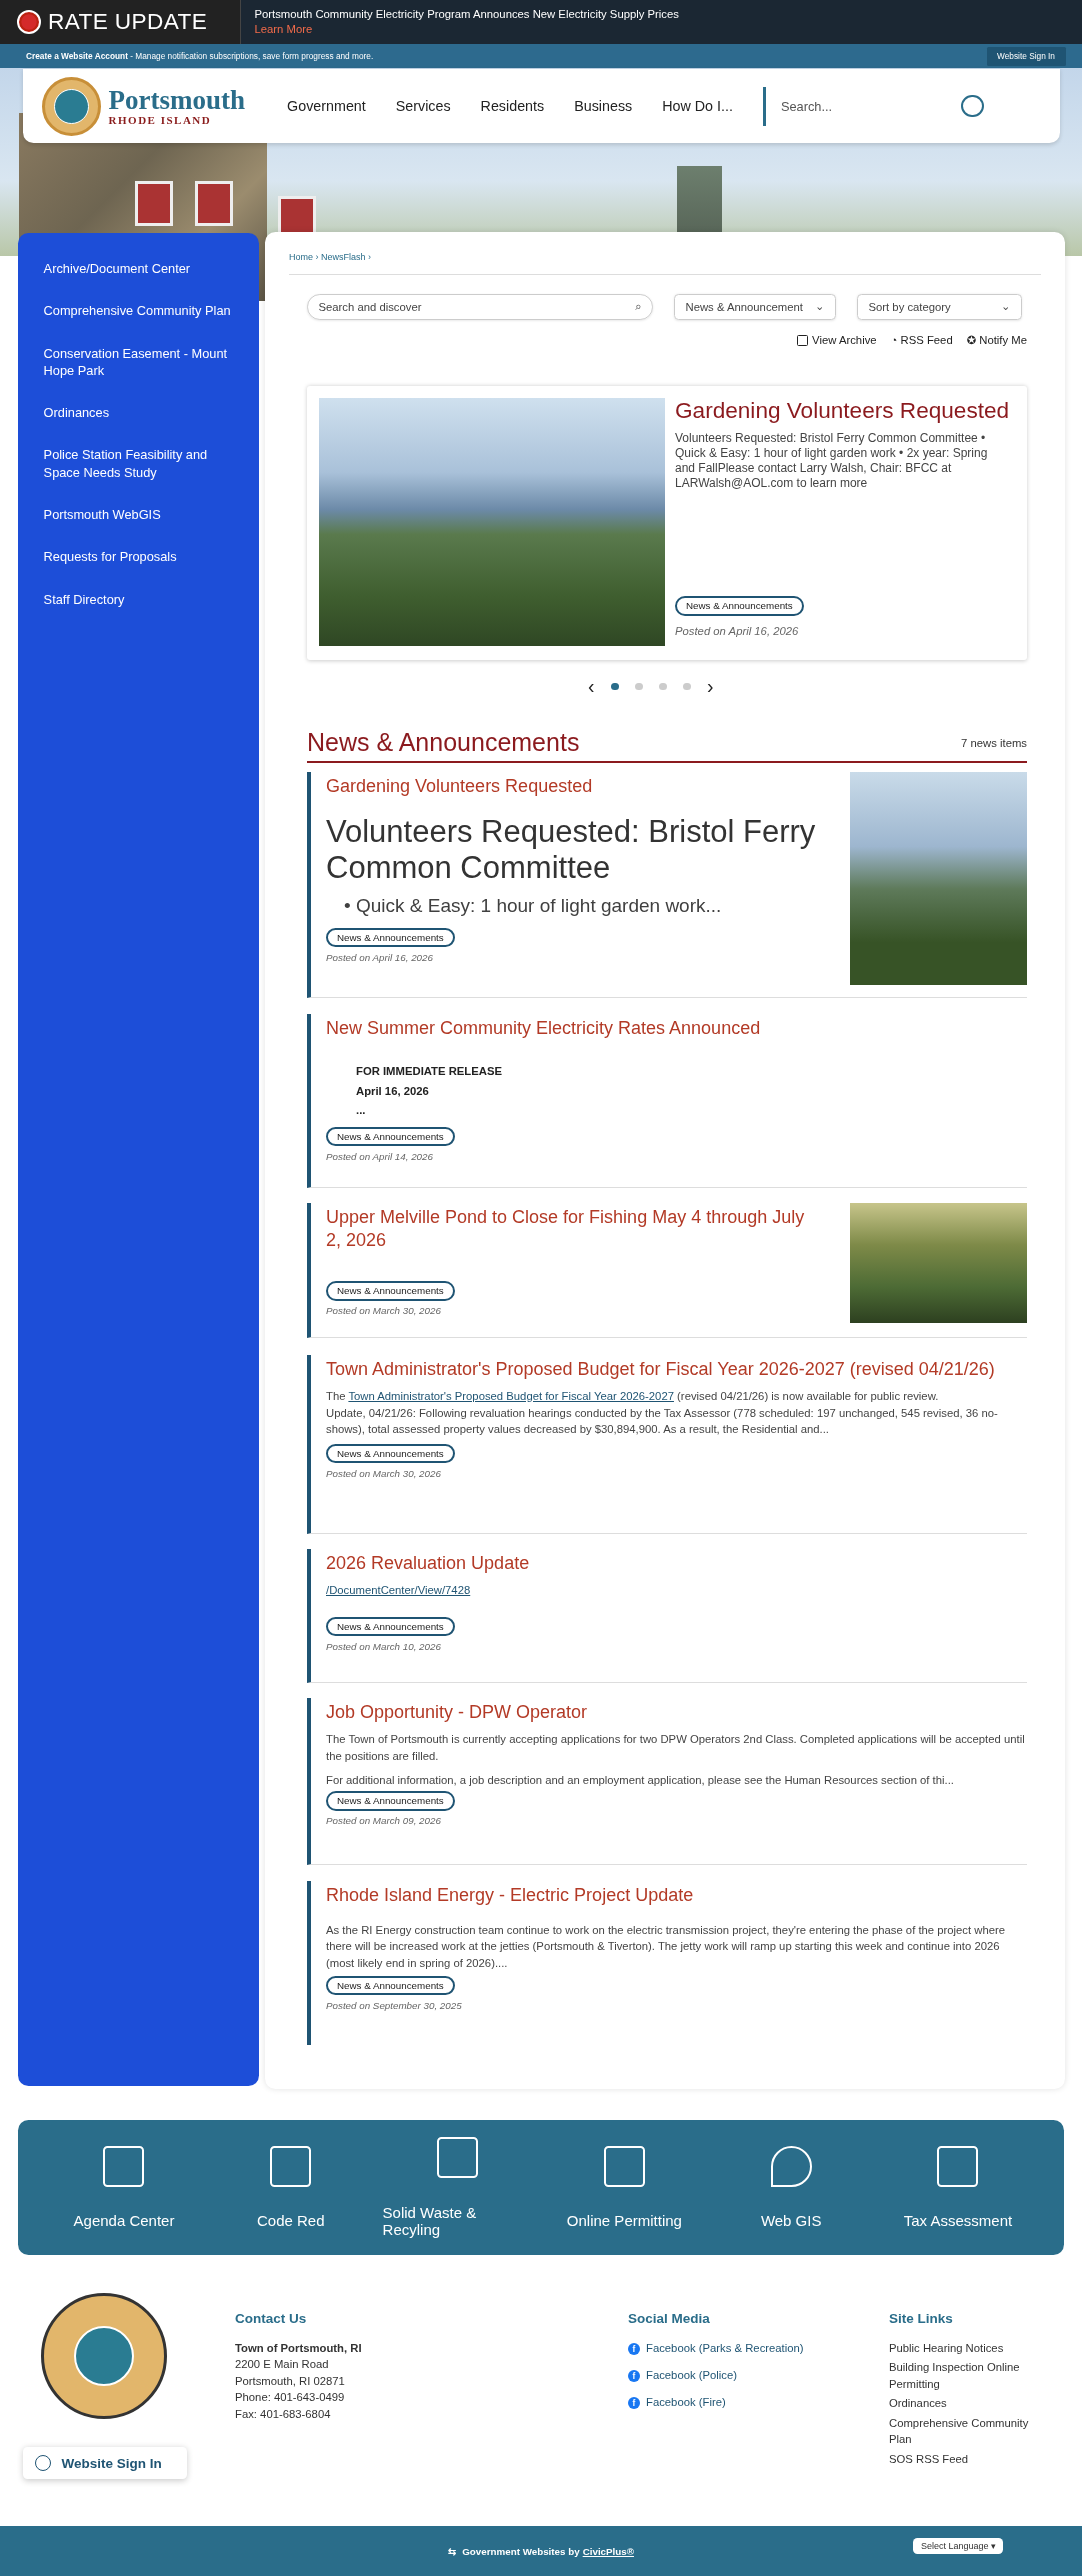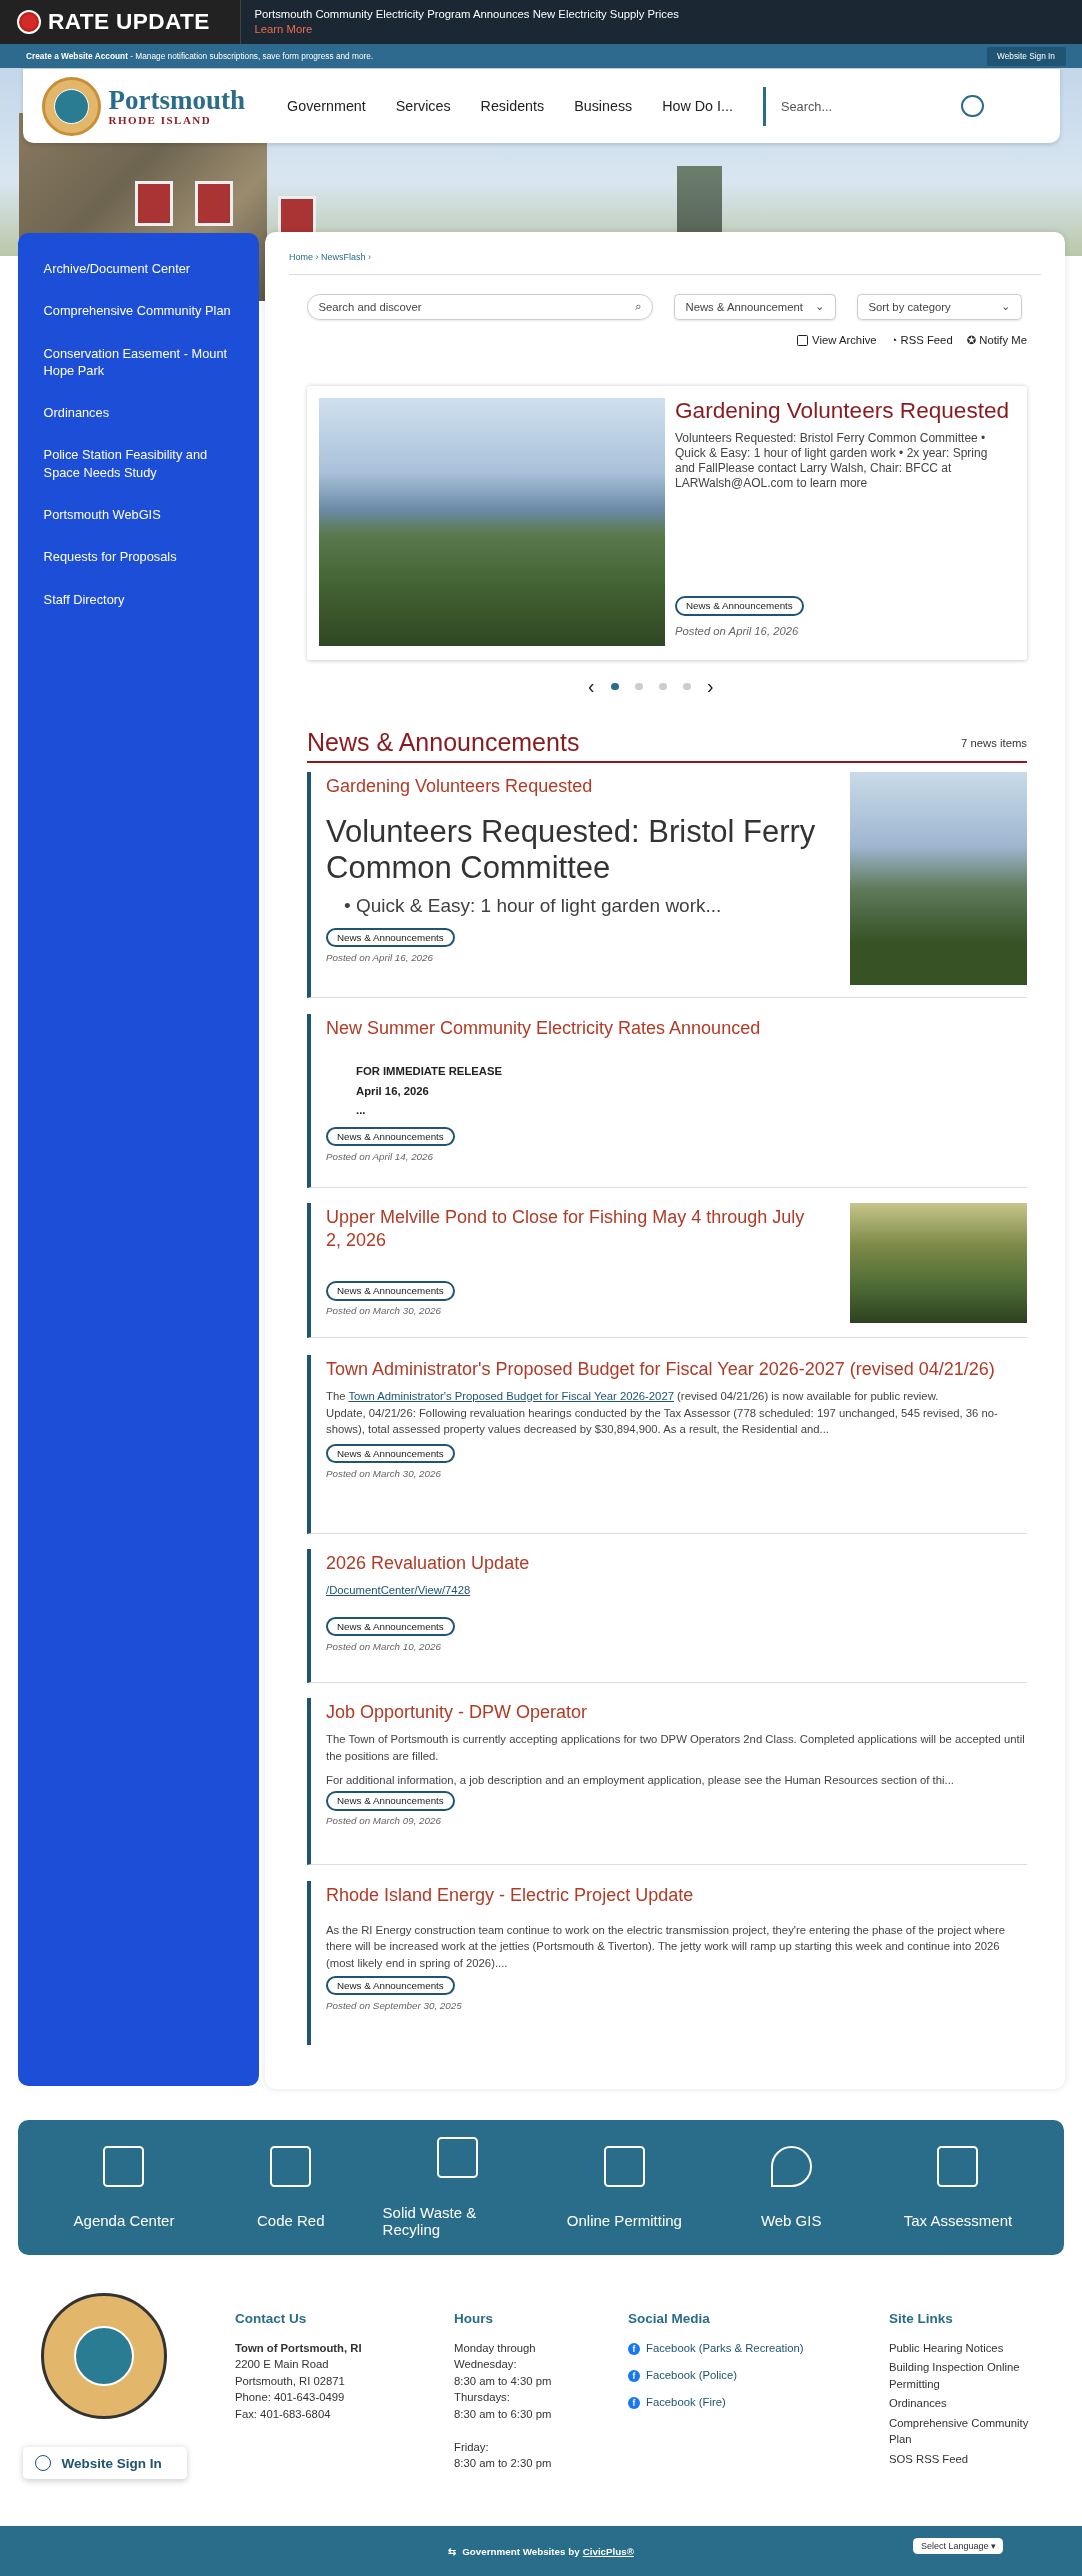--- a/index.html
+++ b/index.html
@@ -1,21 +1,21 @@
 <!DOCTYPE html>
 <html style="font-size:12px"><head>
 <meta charset="utf-8">
 <style>
 *{box-sizing:border-box;margin:0;padding:0}
 body{width:1082px;height:2576px;font-family:"Liberation Sans",sans-serif;background:#fff;color:#333;position:relative;overflow:hidden}
 a{color:inherit;text-decoration:none}
 .alert-bar{height:44px;background:#1b2733;display:flex;align-items:center}
 .alert-left{width:241px;height:44px;background:#222;display:flex;align-items:center;padding-left:16.5px;gap:7.5px;border-right:0.8px solid #444}
 .alert-dot{width:24px;height:24px;border-radius:50%;background:#d42a2a;border:2.3px solid #fff;box-shadow:inset 0 0 0 2.3px #b21;}
-.alert-title{color:#fff;font-weight:bold;font-size:22.6px;letter-spacing:0.4px}
+.alert-title{color:#fff;font-weight:normal;font-size:22.6px;letter-spacing:0.4px}
 .alert-right{padding-left:13.5px;color:#fff;font-size:11.3px;line-height:15px}
 .alert-link{color:#f26b4a;font-size:11.3px}
 .acct-bar{height:24px;background:#2d6a8e;display:flex;align-items:center;justify-content:space-between;padding:0 16.5px 0 26px;font-size:8.3px;color:#fff}
 .acct-bar b{font-weight:bold}
 .signin-btn{background:#1f5473;color:#fff;font-size:8.3px;padding:4.5px 10.5px;border-radius:1.5px}
 .hero{position:absolute;left:0;top:68px;width:1082px;height:188px;background:linear-gradient(180deg,#c3d6ea 0%,#d9e6f1 60%,#b9c7a8 100%)}
 .hero .bldg{position:absolute;left:19px;top:45px;width:248px;height:188px;background:linear-gradient(135deg,#8a7a60,#6e6551 40%,#9b8c6e 70%,#5b5445)}
 .hero .win{position:absolute;background:#a33;border:3px solid #eee}
 .hero .tower{position:absolute;left:677px;top:98px;width:45px;height:98px;background:linear-gradient(#6d7f6e,#4f5b4f)}
 .header{position:absolute;left:22.6px;top:69px;width:1037px;height:74px;background:#fff;border-radius:0 0 10.5px 10.5px;box-shadow:0 1.5px 4.5px rgba(0,0,0,0.15);display:flex;align-items:center}
@@ -265,31 +265,20 @@
       <div class="fseal-in"></div>
     </div>
   <div class="fcol" style="left:235px">
     <h4>Contact Us</h4>
     <div style="font-weight:bold">Town of Portsmouth, RI</div>
     <div>2200 E Main Road</div>
     <div>Portsmouth, RI 02871</div>
     <div>Phone: 401-643-0499</div>
     <div>Fax: 401-683-6804</div>
   </div>
-  <div class="fcol" style="left:454px">
-    <h4>Hours</h4>
-    <div>Monday through</div>
-    <div>Wednesday:</div>
-    <div>8:30 am to 4:30 pm</div>
-    <div>Thursdays:</div>
-    <div>8:30 am to 6:30 pm</div>
-    <div style="height:16.5px"></div>
-    <div>Friday:</div>
-    <div>8:30 am to 2:30 pm</div>
-  </div>
   <div class="fcol" style="left:628px">
     <h4>Social Media</h4>
     <div class="soc">Facebook (Parks &amp; Recreation)</div>
     <div class="soc">Facebook (Police)</div>
     <div class="soc">Facebook (Fire)</div>
   </div>
   <div class="fcol" style="left:889px;width:158px">
     <h4>Site Links</h4>
     <div class="lnk">Public Hearing Notices</div>
     <div class="lnk">Building Inspection Online Permitting</div>

